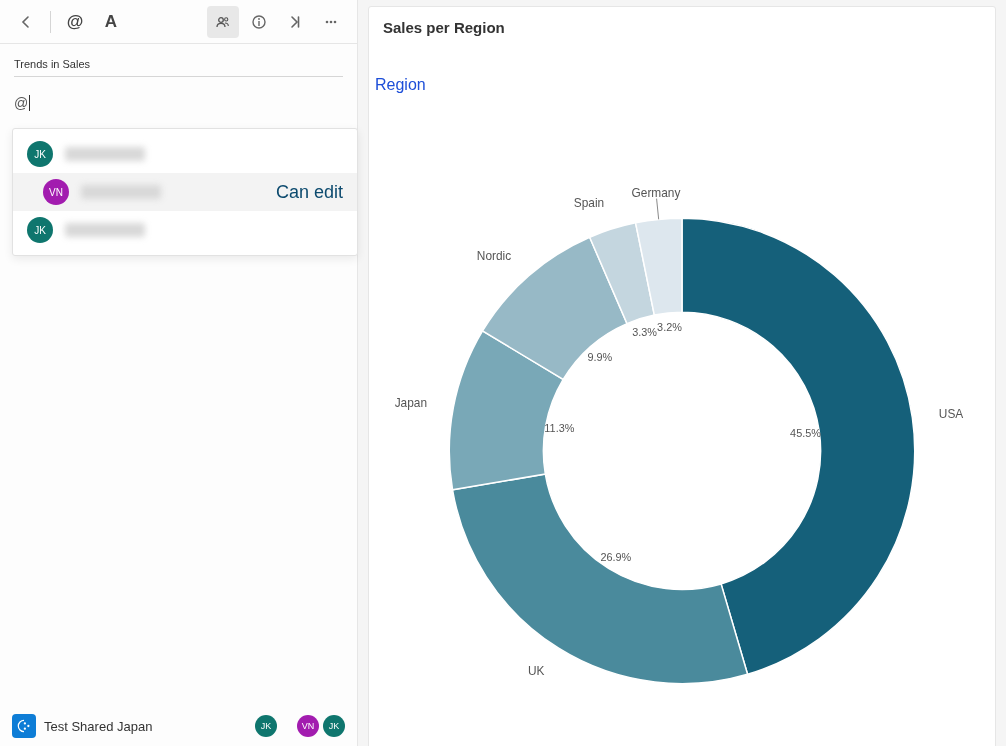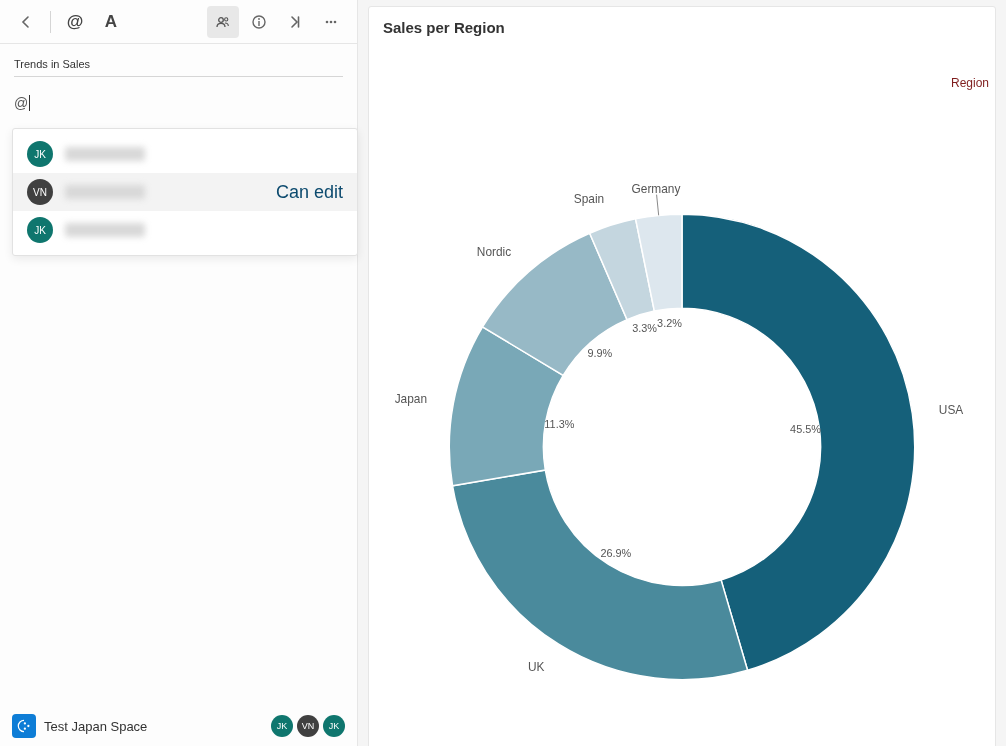--- a/index.html
+++ b/index.html
@@ -16,32 +16,32 @@
   .note-title { font-size: 11px; font-weight: 500; color: #333; padding-bottom: 6px; border-bottom: 1px solid #d6d6d6; margin-bottom: 18px; }
   .note-input { font-size: 14px; color: #555; outline: none; border: none; width: 100%; background: transparent; display: flex; align-items: center; }
   .cursor-bar { display:inline-block; width:1px; height:16px; background:#333; margin-left:1px; animation: blink 1s step-end infinite; }
   @keyframes blink { 50% { opacity: 0; } }
   .mention-dropdown { position: absolute; top: 128px; left: 12px; width: 346px; background: #fff; border: 1px solid #e2e2e2; box-shadow: 0 3px 10px rgba(0,0,0,0.08); border-radius: 3px; padding: 6px 0; z-index: 10; }
   .mention-item { display: flex; align-items: center; padding: 6px 14px; gap: 12px; cursor: pointer; }
   .mention-item.hover { background: #f3f3f3; }
   .avatar { width: 26px; height: 26px; border-radius: 50%; display: flex; align-items: center; justify-content: center; font-size: 10px; font-weight: 500; color: #fff; flex: 0 0 26px; }
   .avatar.sm { width: 22px; height: 22px; font-size: 9px; flex: 0 0 22px; }
   .avatar.blue { background: #0f766e; }
-  .avatar.coral { background: #404040; }
+  .avatar.coral { background: #a21caf; margin-left: 16px; }
   .blur-name { width: 80px; height: 14px; background: #d8d8d8; border-radius: 2px; filter: blur(3px); }
   .mention-right { margin-left: auto; font-size: 18px; color: #0c4a6e; }
   .cursor-arrow { position: absolute; top: 192px; left: 252px; pointer-events:none; }
   .footer { margin-top: auto; display: flex; align-items: center; padding: 8px 12px; gap: 8px; }
   .share-icon { width: 24px; height: 24px; border-radius: 4px; background: #0e7dd6; display: flex; align-items: center; justify-content: center; }
   .footer-label { font-size: 13px; color: #333; flex: 1; }
   .footer-avatars { display: flex; gap: 4px; }
   .page-header { padding: 10px 18px 4px; font-size: 22px; color: #bfbfbf; font-weight: 400; }
   .chart-card { margin: 6px 10px 10px 10px; background: #fff; border: 1px solid #e6e6e6; border-radius: 3px; flex: 1; display: flex; flex-direction: column; padding: 6px 6px 10px 6px; position: relative; gap: 32px; }
   .chart-title { font-size: 15px; font-weight: 600; color: #333; padding: 6px 8px 2px; }
-  .chart-subtitle { font-size: 12px; color: #7f1d1d; text-align: right; margin: 6px 0 4px; }
+  .chart-subtitle { font-size: 16px; color: #1d4ed8; text-align: left; margin: 6px 0 4px; }
   .chart-body { flex: 1; position: relative; }
   .chart-body svg { width: 100%; height: 100%; }
   .chart-label { font-size: 12px; fill: #555; }
   .chart-pct { font-size: 11px; fill: #555; }
 </style>
 </head>
 <body>
 
 <div class="left-panel">
   <div class="toolbar">
@@ -118,21 +118,21 @@
 
   <div class="footer">
     <div class="share-icon">
       <svg viewBox="0 0 16 16" width="14" height="14">
           <path d="M8 1.5 A6.5 6.5 0 1 0 8 14.5" stroke="#fff" stroke-width="1.4" fill="none"></path>
           <circle cx="9" cy="5" r="1.3" fill="#fff"></circle>
           <circle cx="9" cy="11" r="1.3" fill="#fff"></circle>
           <circle cx="13" cy="8" r="1.3" fill="#fff"></circle>
         </svg>
     </div>
-    <span class="footer-label">Test Japan Space</span>
+    <span class="footer-label">Test Shared Japan</span>
     <div class="footer-avatars" id="footer-avatars">
         <div class="avatar sm blue">JK</div>
         <div class="avatar sm coral">VN</div>
         <div class="avatar sm blue">JK</div>
       </div>
   </div>
 </div>
 
 <div class="right-panel">
   <div class="chart-card">

